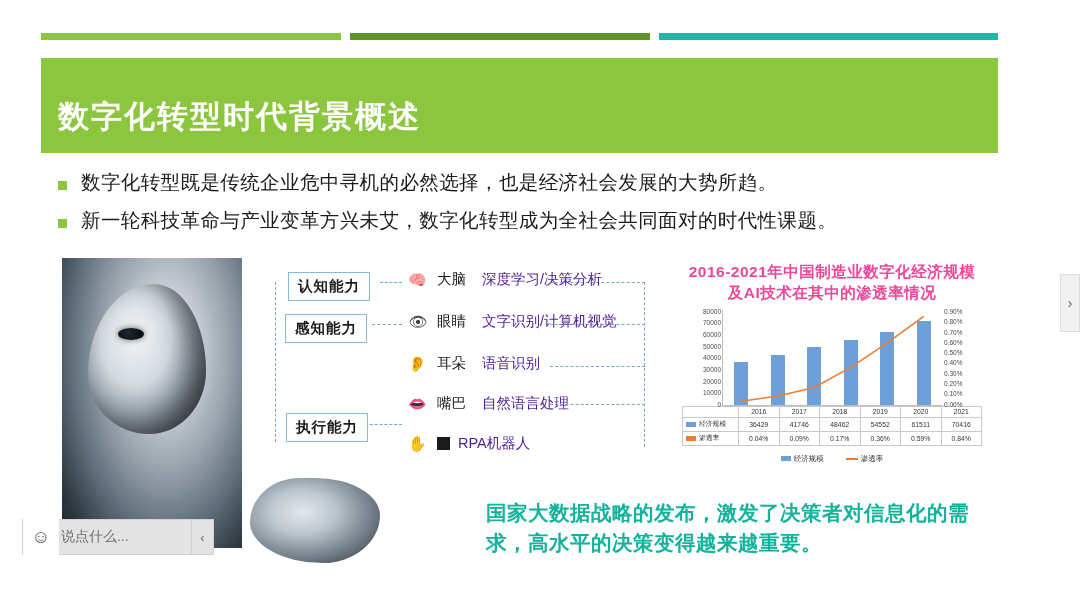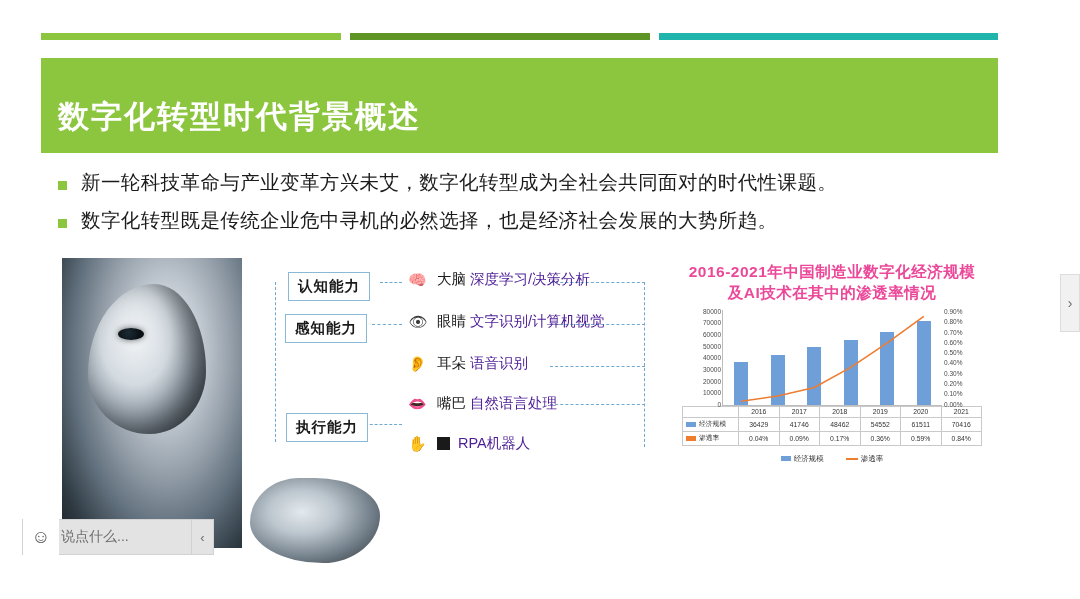--- a/index.html
+++ b/index.html
@@ -159,21 +159,21 @@
     color: #1a1a1a;
     white-space: nowrap;
   }
   .ci-icon {
     width: 26px;
     text-align: center;
     font-size: 15px;
     color: #3a3a3a;
     margin-right: 6px;
   }
-  .ci-part { font-weight: normal; margin-right: 4px; }
+  .ci-part { font-weight: normal; margin-right: 16px; }
   .ci-desc { color: #4c1d95; }
   .item-1 { left: 155px; top: 12px; }
   .item-2 { left: 155px; top: 54px; }
   .item-3 { left: 155px; top: 96px; }
   .item-4 { left: 155px; top: 136px; }
   .item-5 { left: 155px; top: 176px; }
   .ci-sq {
     display: inline-block;
     width: 13px; height: 13px;
     background: #1a1a1a;
@@ -343,25 +343,25 @@
     <div class="topbar tb2"></div>
     <div class="topbar tb3"></div>
   </div>
 
   <div class="title-band"></div>
   <div class="title-text">数字化转型时代背景概述</div>
 
   <div class="bullets">
     <div class="bullet-row">
       <div class="bullet-mark"></div>
-      <div class="bullet-text">新一轮科技革命与产业变革方兴未艾，数字化转型成为全社会共同面对的时代性课题。</div>
+      <div class="bullet-text">数字化转型既是传统企业危中寻机的必然选择，也是经济社会发展的大势所趋。</div>
     </div>
     <div class="bullet-row">
       <div class="bullet-mark"></div>
-      <div class="bullet-text">数字化转型既是传统企业危中寻机的必然选择，也是经济社会发展的大势所趋。</div>
+      <div class="bullet-text">新一轮科技革命与产业变革方兴未艾，数字化转型成为全社会共同面对的时代性课题。</div>
     </div>
   </div>
 
   <div class="robot-photo"></div>
   <div class="robot-hand"></div>
 
   <div class="diagram">
     <div class="dashline-v"></div>
     <div class="dashline-h dl-a"></div>
     <div class="dashline-h dl-b"></div>
@@ -483,20 +483,21 @@
     <div class="chart-legend">
       <div>
         <span class="legend-swatch" style="background:#6f9fd8"></span><span>经济规模</span>
       </div>
       <div>
         <span class="ln" style="background:#ed7d31"></span><span>渗透率</span>
       </div>
     </div>
   </div>
 
+  <div class="closing">国家大数据战略的发布，激发了决策者对信息化的需求，高水平的决策变得越来越重要。</div>
 
   <div class="comment-widget">
     <div class="cw-avatar">☺</div>
     <div class="cw-text">说点什么...</div>
     <div class="cw-arrow">‹</div>
   </div>
 
   <div class="next-btn">
     <span>›</span>
   </div>

